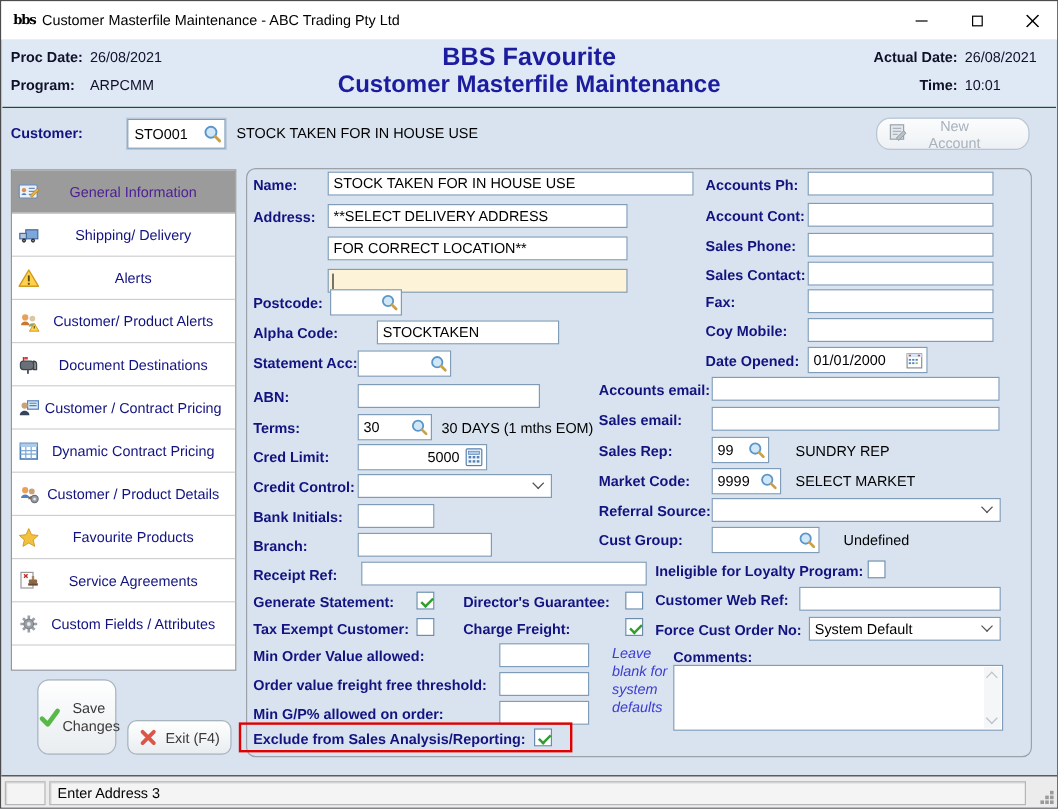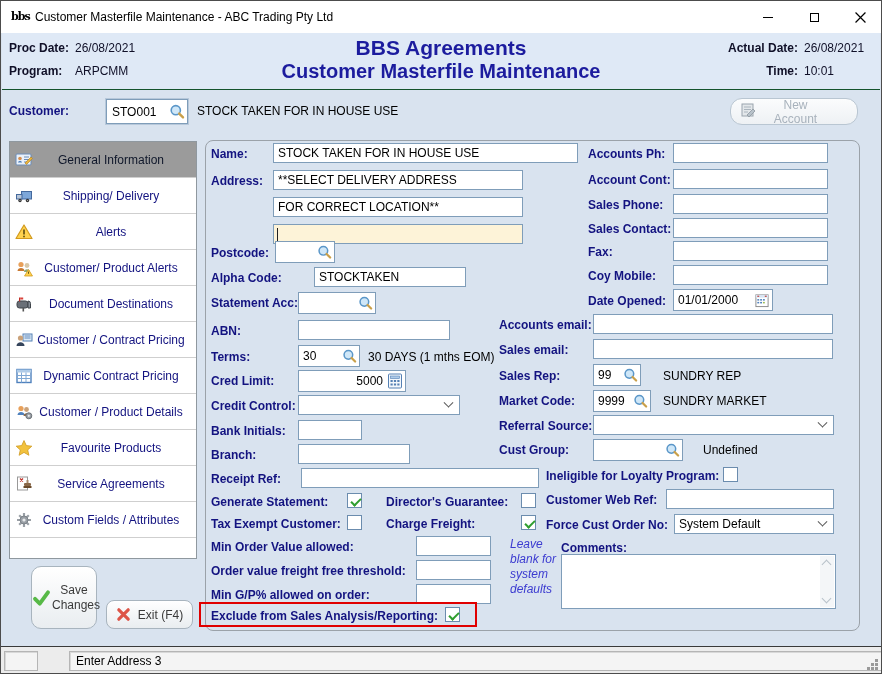--- a/index.html
+++ b/index.html
@@ -45,21 +45,21 @@
   .custfield { position:absolute; left:105px; top:98px; width:82px; height:25px; background:#fff; border:1px solid #7f9db9; box-shadow:0 0 0 1px #b7c8da; display:flex; align-items:center; padding:0 2px 0 5px; }
   .newacct { position:absolute; left:729px; top:97px; width:128px; height:27px; border:1px solid #b9c6d2; border-radius:12px; background:linear-gradient(#fbfcfd,#eef1f4); display:flex; align-items:center; color:#a8b2bc; font-size:12px; }
   .newacct .nai { margin:0 10px 0 9px; }
   .newacct .nalbl { flex:1; text-align:center; margin-right:32px; }
 
   
   .sidebar { position:absolute; left:8px; top:140px; width:188px; height:418px; background:#fff; border:1px solid #8f989f; }
   .side-item { position:relative; height:36px; border-bottom:1px solid #cfcfcf; display:flex; align-items:center; justify-content:center; color:#131380; font-size:12px; }
   .side-item .si { position:absolute; left:5px; top:9px; width:18px; height:18px; }
   .side-item .si-label { padding-left:16px; white-space:nowrap; }
-  .side-item.selected { background:#9b9b9b; color:#0f172a; }
+  .side-item.selected { background:#9b9b9b; color:#4c1d95; }
 
   
   .btn { position:absolute; border:1px solid #a8b4be; border-radius:10px; background:linear-gradient(#ffffff,#e9edf0); display:flex; align-items:center; justify-content:center; color:#3a3a3a; font-size:12px; cursor:default; }
   .savebtn { left:30px; top:565px; width:66px; height:63px; }
   .savebtn .stxt { width:44px; text-align:center; line-height:1.25; }
   .savebtn svg { margin-right:1px; }
   .exitbtn { left:105px; top:599px; width:87px; height:29px; border-radius:8px; }
   .exitbtn svg { margin-right:7px; }
 
   
@@ -73,21 +73,21 @@
   .sb .arr { position:absolute; left:3px; width:7px; height:7px; border-right:1.6px solid #b8c2ca; border-bottom:1.6px solid #b8c2ca; }
   .sb .up { top:5px; transform:rotate(-135deg); }
   .sb .down { bottom:5px; transform:rotate(45deg); }
 
   .red-box { position:absolute; left:198px; top:601px; width:278px; height:25px; border:2px solid #e00000; }
 
   
   .statusbar { position:absolute; left:0; right:0; bottom:0; height:27px; background:#ececec; border-top:1px solid #3a3a3a; }
   .scell { position:absolute; top:4px; height:20px; background:#f4f4f4; border:1px solid #b5b5b5; box-shadow:inset 1px 1px 0 #d8d8d8; }
   .scell.small { left:3px; width:34px; }
-  .scell.main { left:40px; width:814px; padding:2px 6px; color:#000;margin-left:28px; }
+  .scell.main { left:40px; width:814px; padding:2px 6px; color:#000; }
   .grip { position:absolute; right:3px; bottom:3px; width:3px; height:3px; background:#9a9a9a; box-shadow:-4px 0 0 #9a9a9a, 0 -4px 0 #9a9a9a, -8px 0 0 #9a9a9a, 0 -8px 0 #9a9a9a, -4px -4px 0 #9a9a9a; }
 </style>
 </head>
 <body>
 
 <div class="window">
 
   <div class="titlebar">
     <span class="applogo">bbs</span>
     <span class="wtitle">Customer Masterfile Maintenance - ABC Trading Pty Ltd</span>
@@ -102,21 +102,21 @@
           <path d="M0.5 0.5 L9.5 9.5 M9.5 0.5 L0.5 9.5" stroke="#000" stroke-width="1.1"></path>
         </svg>
     </div>
   </div>
 
   <div class="header">
     <span class="hlbl" style="left:7px;top:8px">Proc Date:</span>
     <span class="hval" style="left:73px;top:8px">26/08/2021</span>
     <span class="hlbl" style="left:7px;top:31px">Program:</span>
     <span class="hval" style="left:73px;top:31px">ARPCMM</span>
-    <div class="app-title">BBS Agreements</div>
+    <div class="app-title">BBS Favourite</div>
     <div class="app-subtitle">Customer Masterfile Maintenance</div>
     <span class="hlbl" style="left:718px;top:8px;width:78px;text-align:right">Actual Date:</span>
     <span class="hval" style="left:802px;top:8px">26/08/2021</span>
     <span class="hlbl" style="left:718px;top:31px;width:78px;text-align:right">Time:</span>
     <span class="hval" style="left:802px;top:31px">10:01</span>
   </div>
 
   <div class="lbl" style="left:8px;top:103px">Customer:</div>
   <div class="custfield">
     <span class="ival" style="flex:1">STO001</span>
@@ -394,21 +394,21 @@
   <div class="val" style="left:662px;top:368px">SUNDRY REP</div>
 
   <div class="lbl" style="left:498px;top:393px">Market Code:</div>
   <div class="ifield" style="left:592px;top:389px;width:58px;height:22px">
     <span class="ival">9999</span>
     <svg viewBox="0 0 16 16" width="15" height="15">
         <circle cx="6.8" cy="6.2" r="4.6" fill="#cfe7f8" stroke="#5a96c8" stroke-width="1.6"></circle>
         <path d="M10.2 9.6 L14 13.4" stroke="#caa04a" stroke-width="2.4" stroke-linecap="round"></path>
       </svg>
   </div>
-  <div class="val" style="left:662px;top:393px">SUNDRY MARKET</div>
+  <div class="val" style="left:662px;top:393px">SELECT MARKET</div>
 
   <div class="lbl" style="left:498px;top:418px">Referral Source:</div>
   <div class="dd" style="left:592px;top:414px;width:241px">
     <span class="ddval"></span>
     <span class="chev"></span>
   </div>
 
   <div class="lbl" style="left:498px;top:442px">Cust Group:</div>
   <div class="ifield" style="left:592px;top:438px;width:90px;height:22px">
     <span class="ival"></span>

